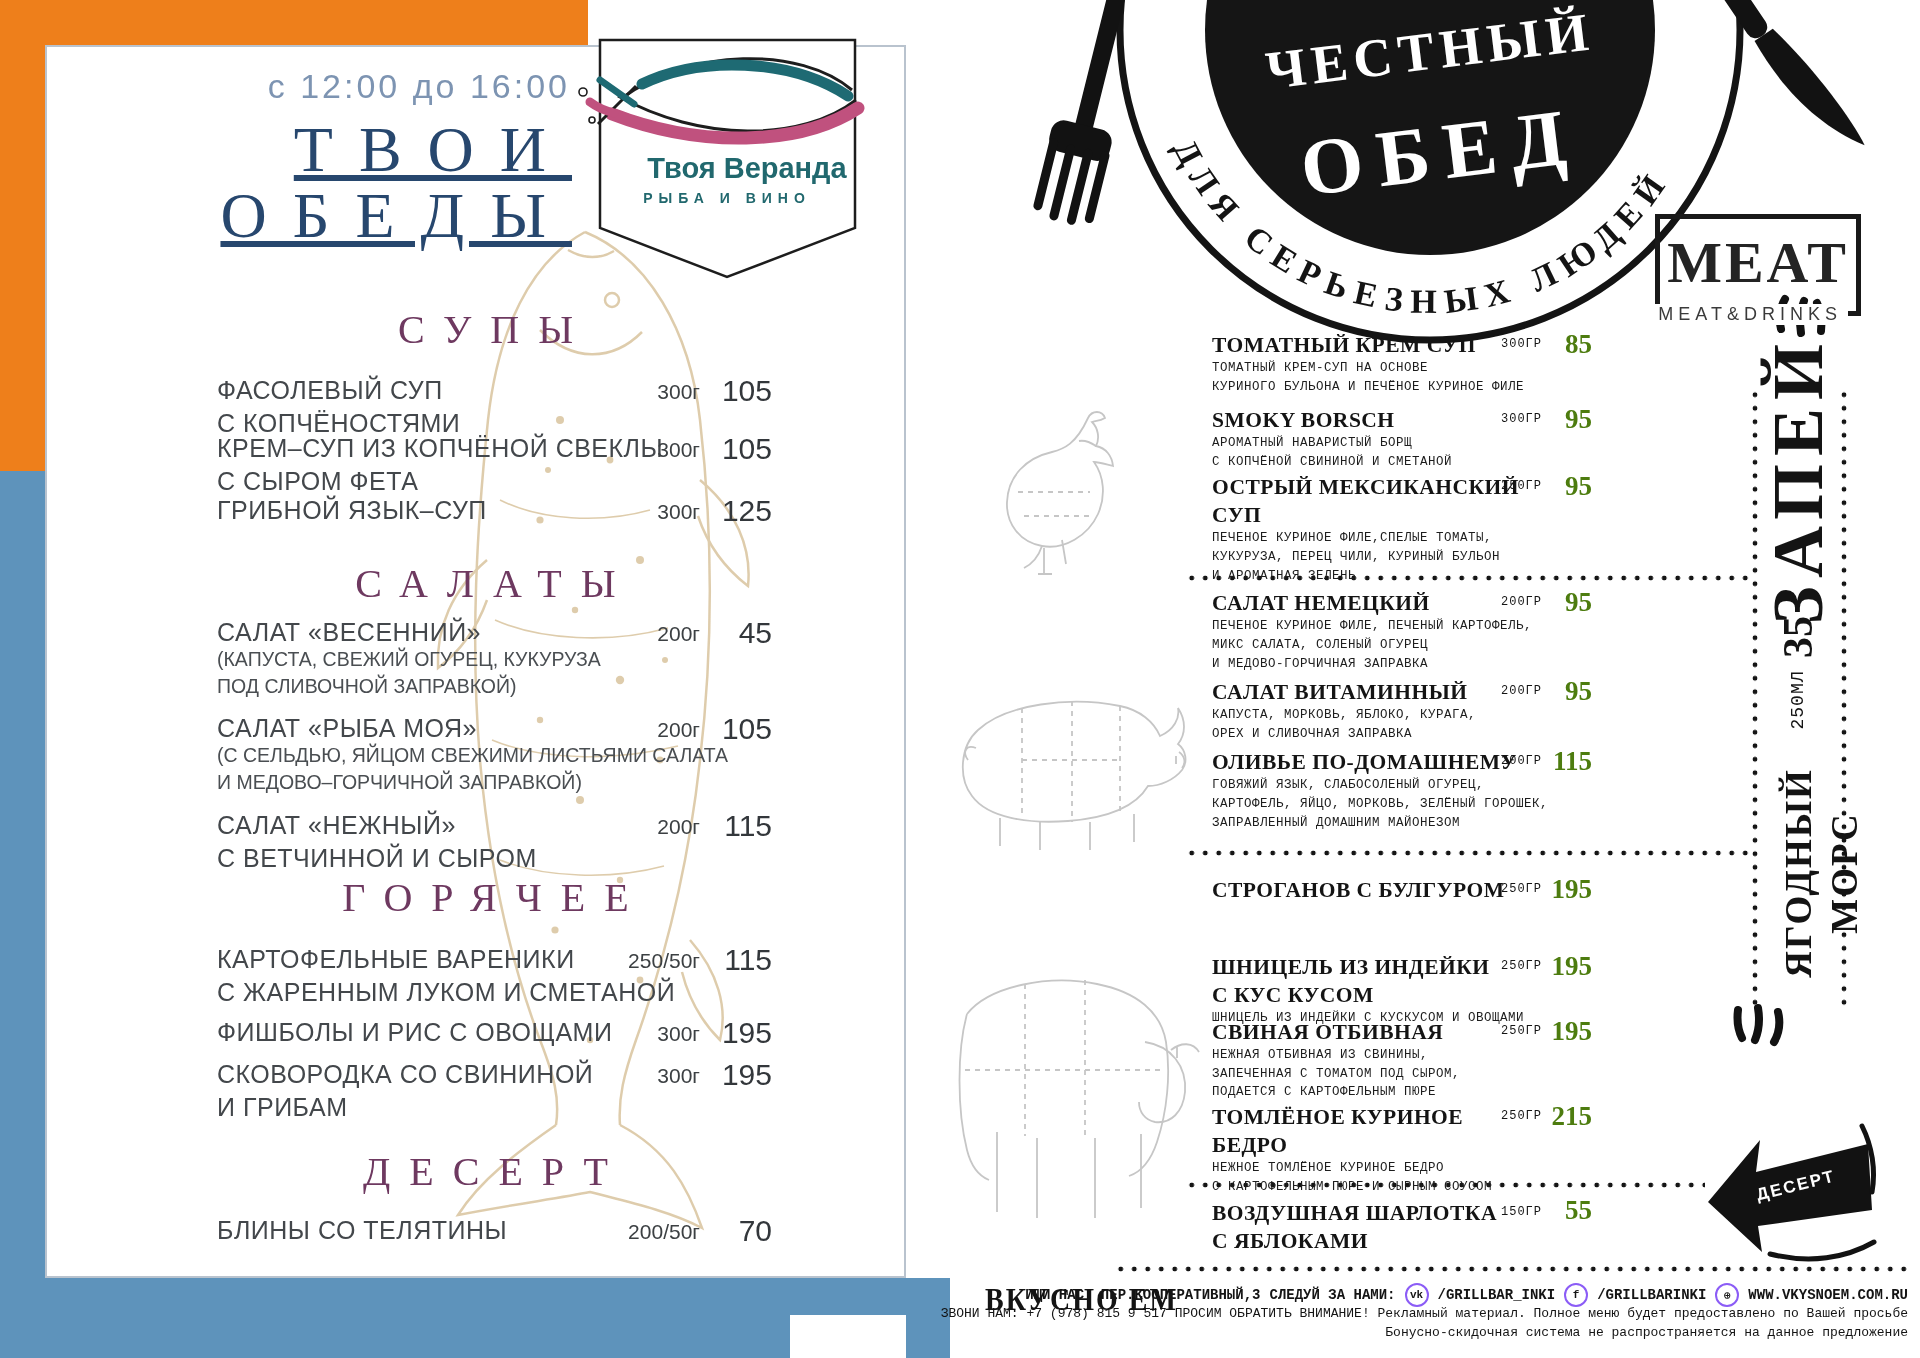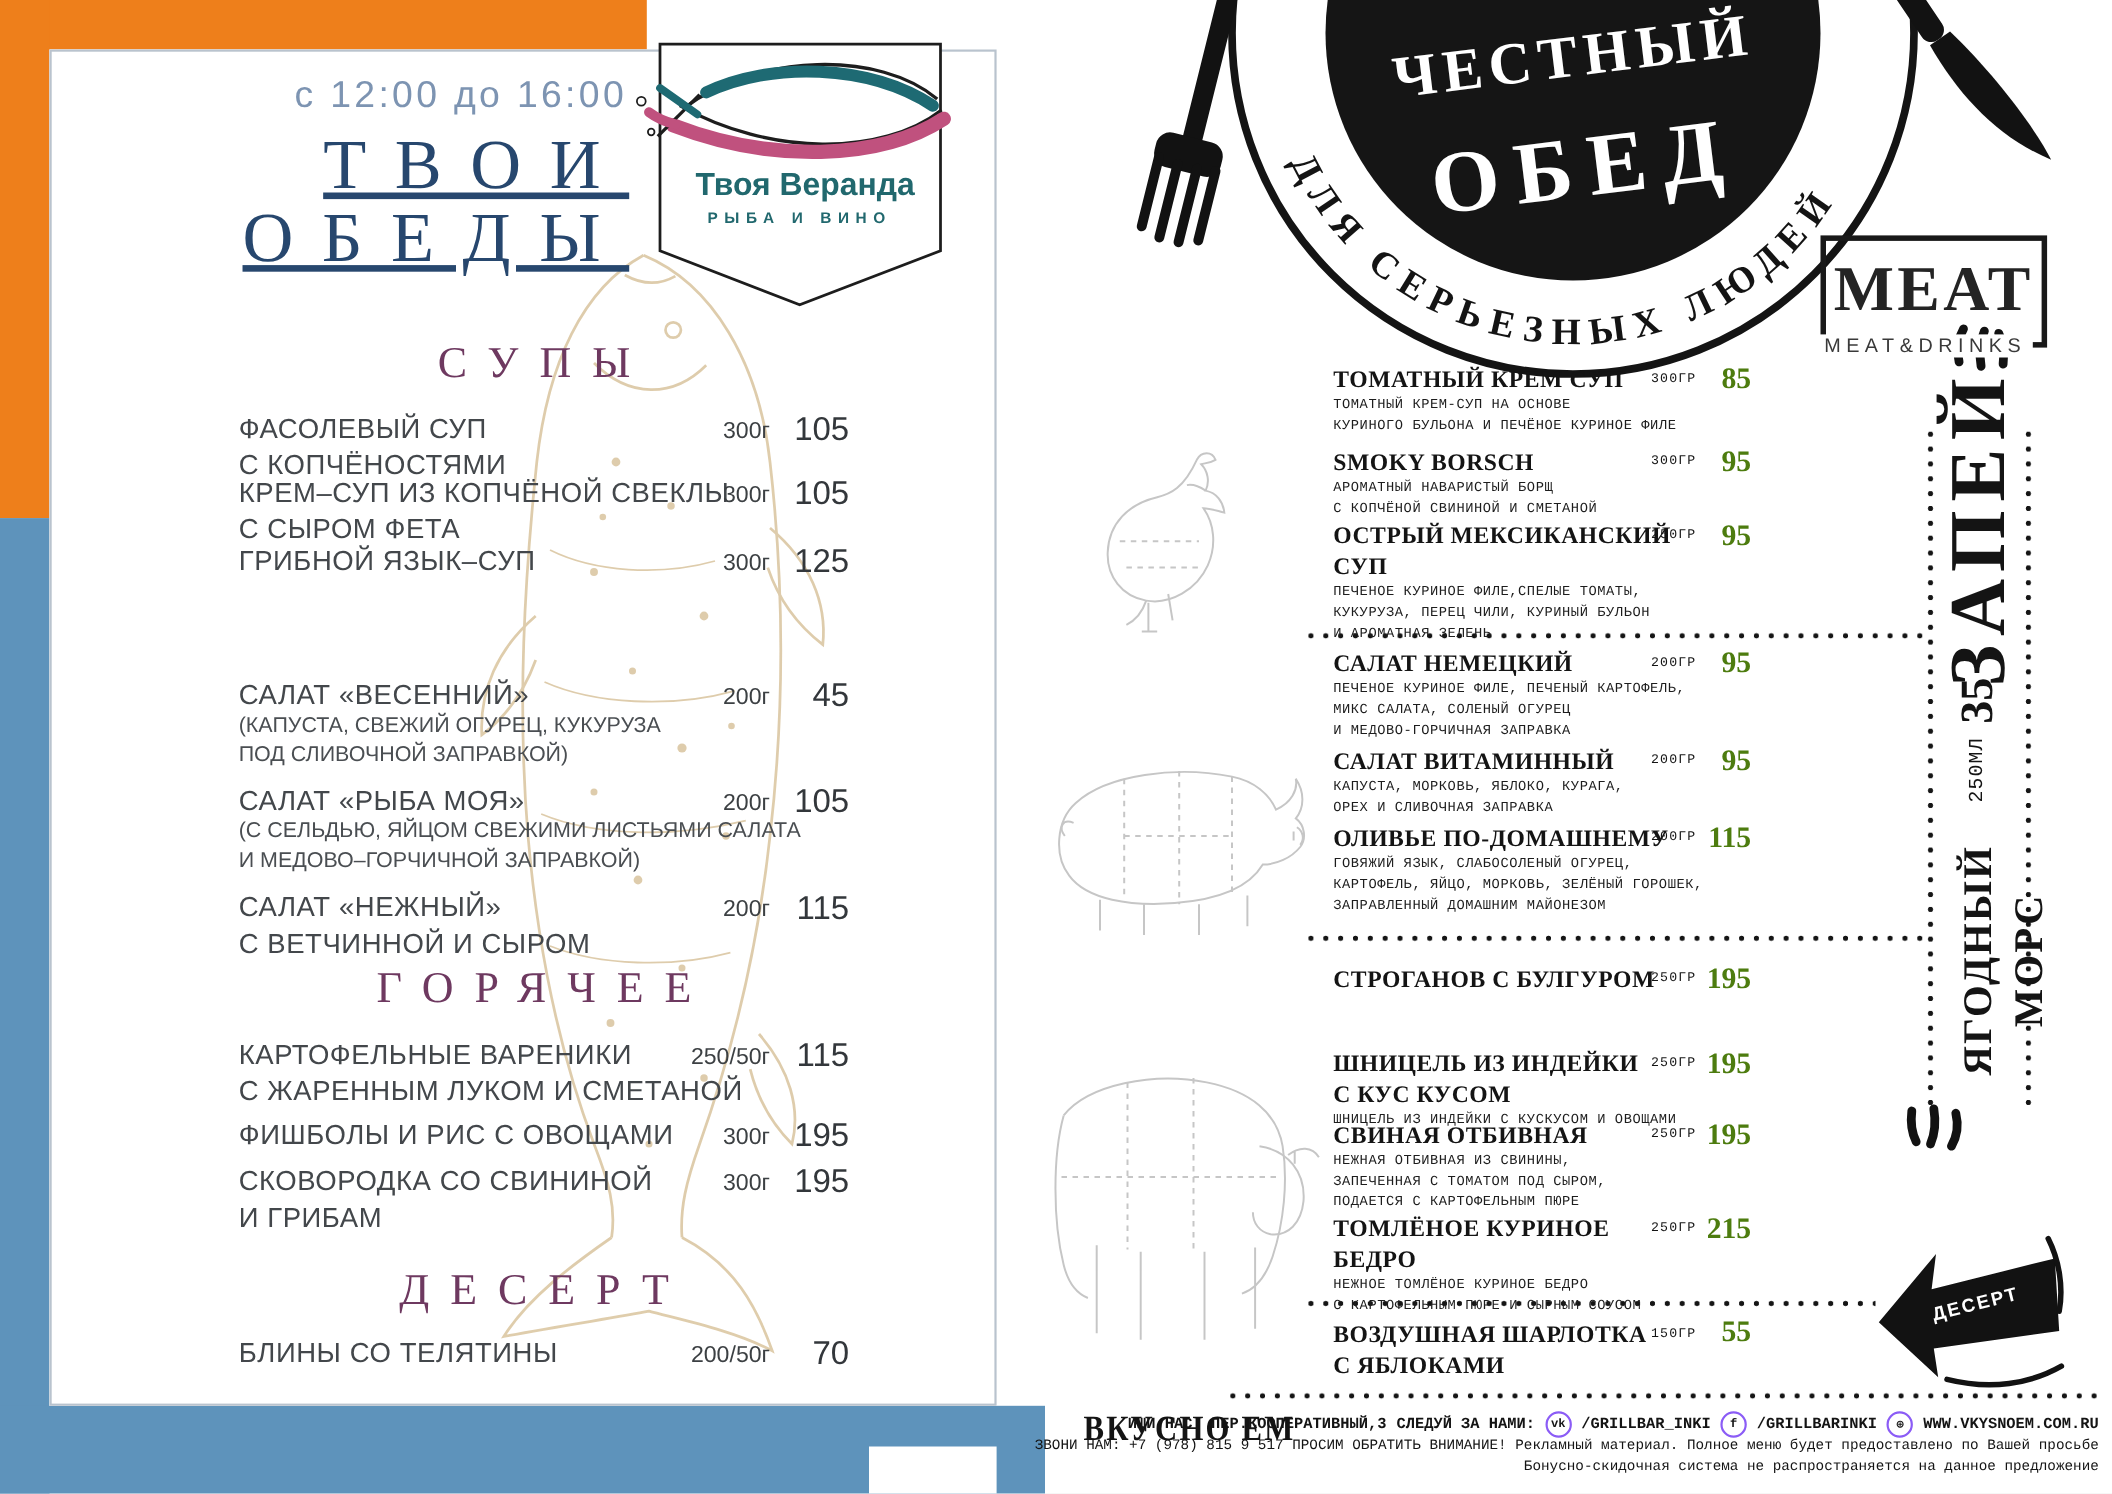--- a/index.html
+++ b/index.html
@@ -190,24 +190,25 @@
       <path d="M 4 34 Q 0 18 8 4"></path>
         <path d="M 24 38 Q 21 20 27 6"></path>
         <path d="M 44 36 Q 46 20 40 8"></path>
     </g>
   </svg>
 
   <div class="abs hours" style="left:230px;top:64px;width:340px;z-index:3;">с 12:00 до 16:00</div>
   <div class="abs l-title" style="left:120px;top:117px;width:452px;z-index:3;">ТВОИ
 ОБЕДЫ</div>
 
-  <div class="abs badge-name" style="left:622px;top:152px;width:220px;z-index:3;">Твоя Веранда</div>
+  <div class="abs badge-name" style="left:637px;top:152px;width:220px;z-index:3;">Твоя Веранда</div>
   <div class="abs badge-tag" style="left:617px;top:190px;width:220px;z-index:3;">РЫБА И ВИНО</div>
 
   <div class="abs l-header" style="left:230px;top:306px;width:530px;z-index:3;">СУПЫ</div>
+  <div class="abs l-header" style="left:230px;top:560px;width:530px;z-index:3;">САЛАТЫ</div>
   <div class="abs l-header" style="left:230px;top:874px;width:530px;z-index:3;">ГОРЯЧЕЕ</div>
   <div class="abs l-header" style="left:230px;top:1148px;width:530px;z-index:3;">ДЕСЕРТ</div>
 
   <div class="abs" style="left:217px;top:374px;width:560px;z-index:3;">
     <div class="l-name">ФАСОЛЕВЫЙ СУП
 С КОПЧЁНОСТЯМИ</div>
     <div class="abs l-weight" style="left:363px;top:6px;width:120px;">300г</div>
     <div class="abs l-price" style="left:488px;top:0;width:67px;">105</div>
   </div>
   <div class="abs" style="left:217px;top:432px;width:560px;z-index:3;">

